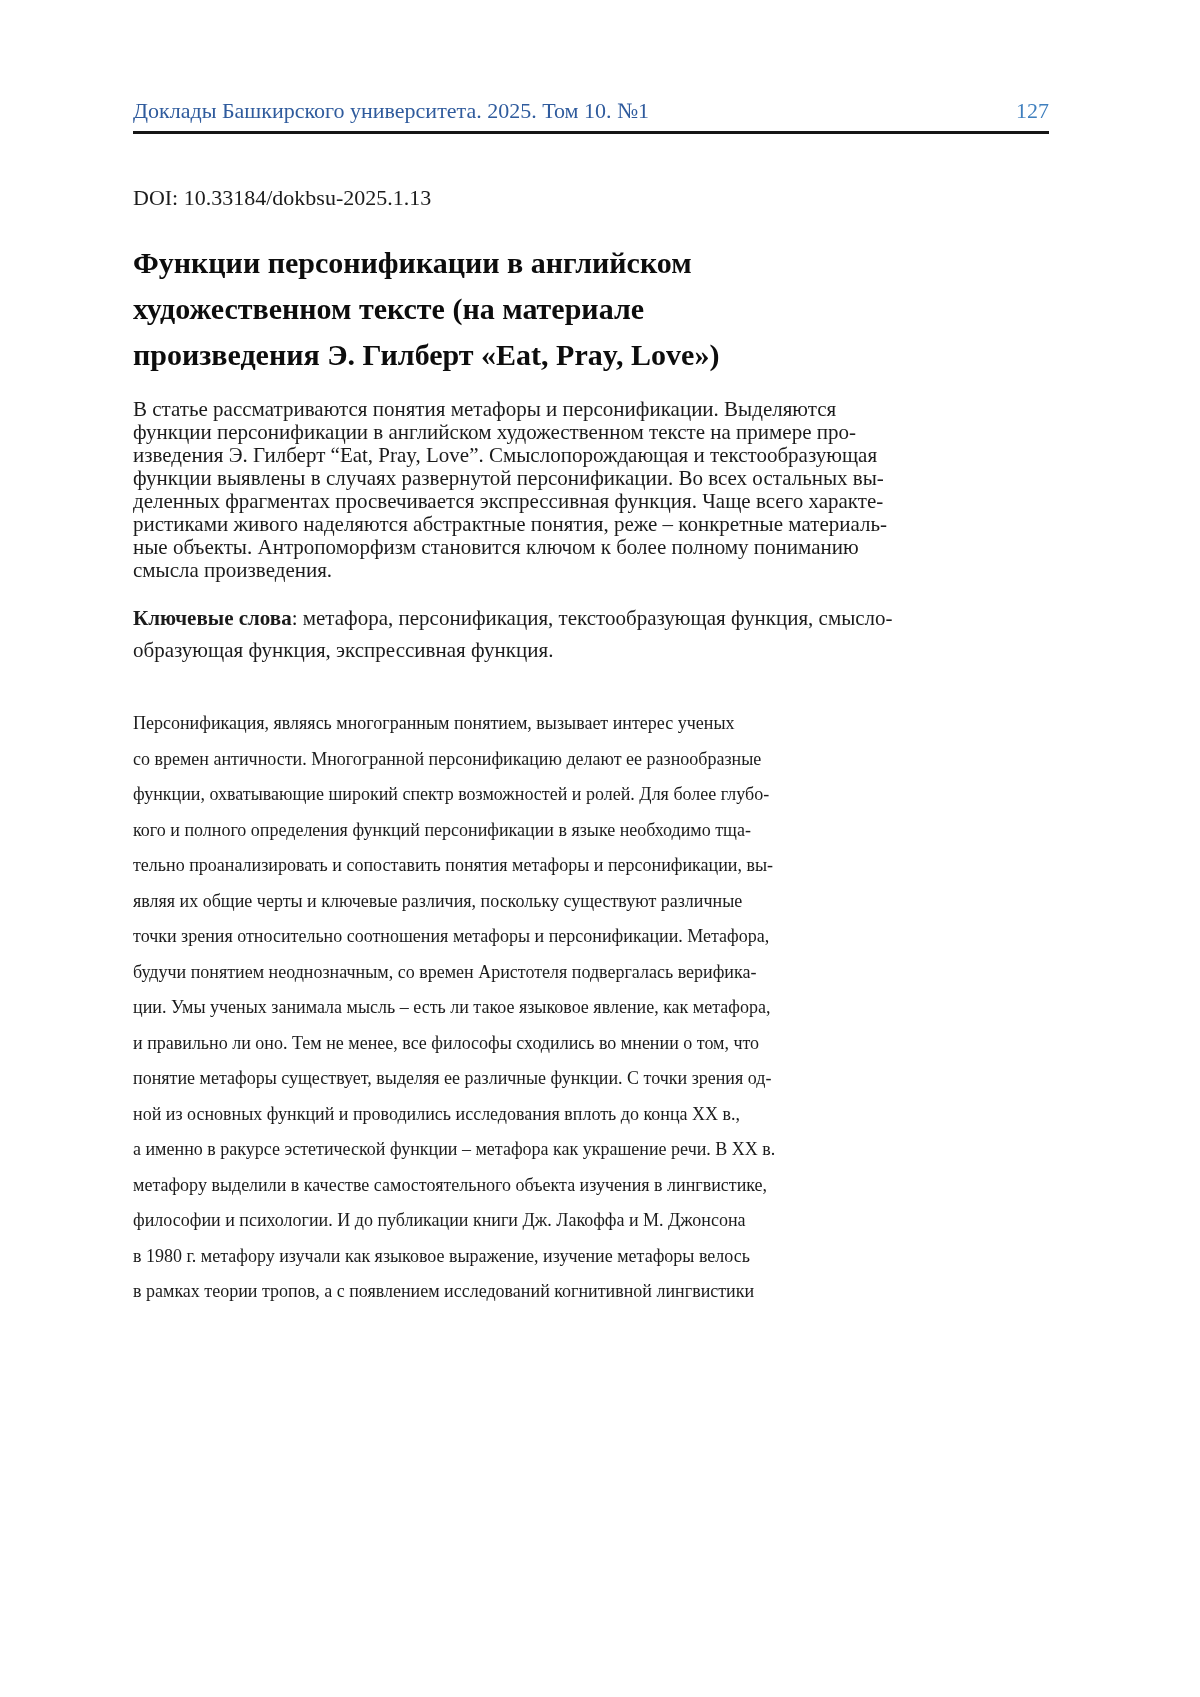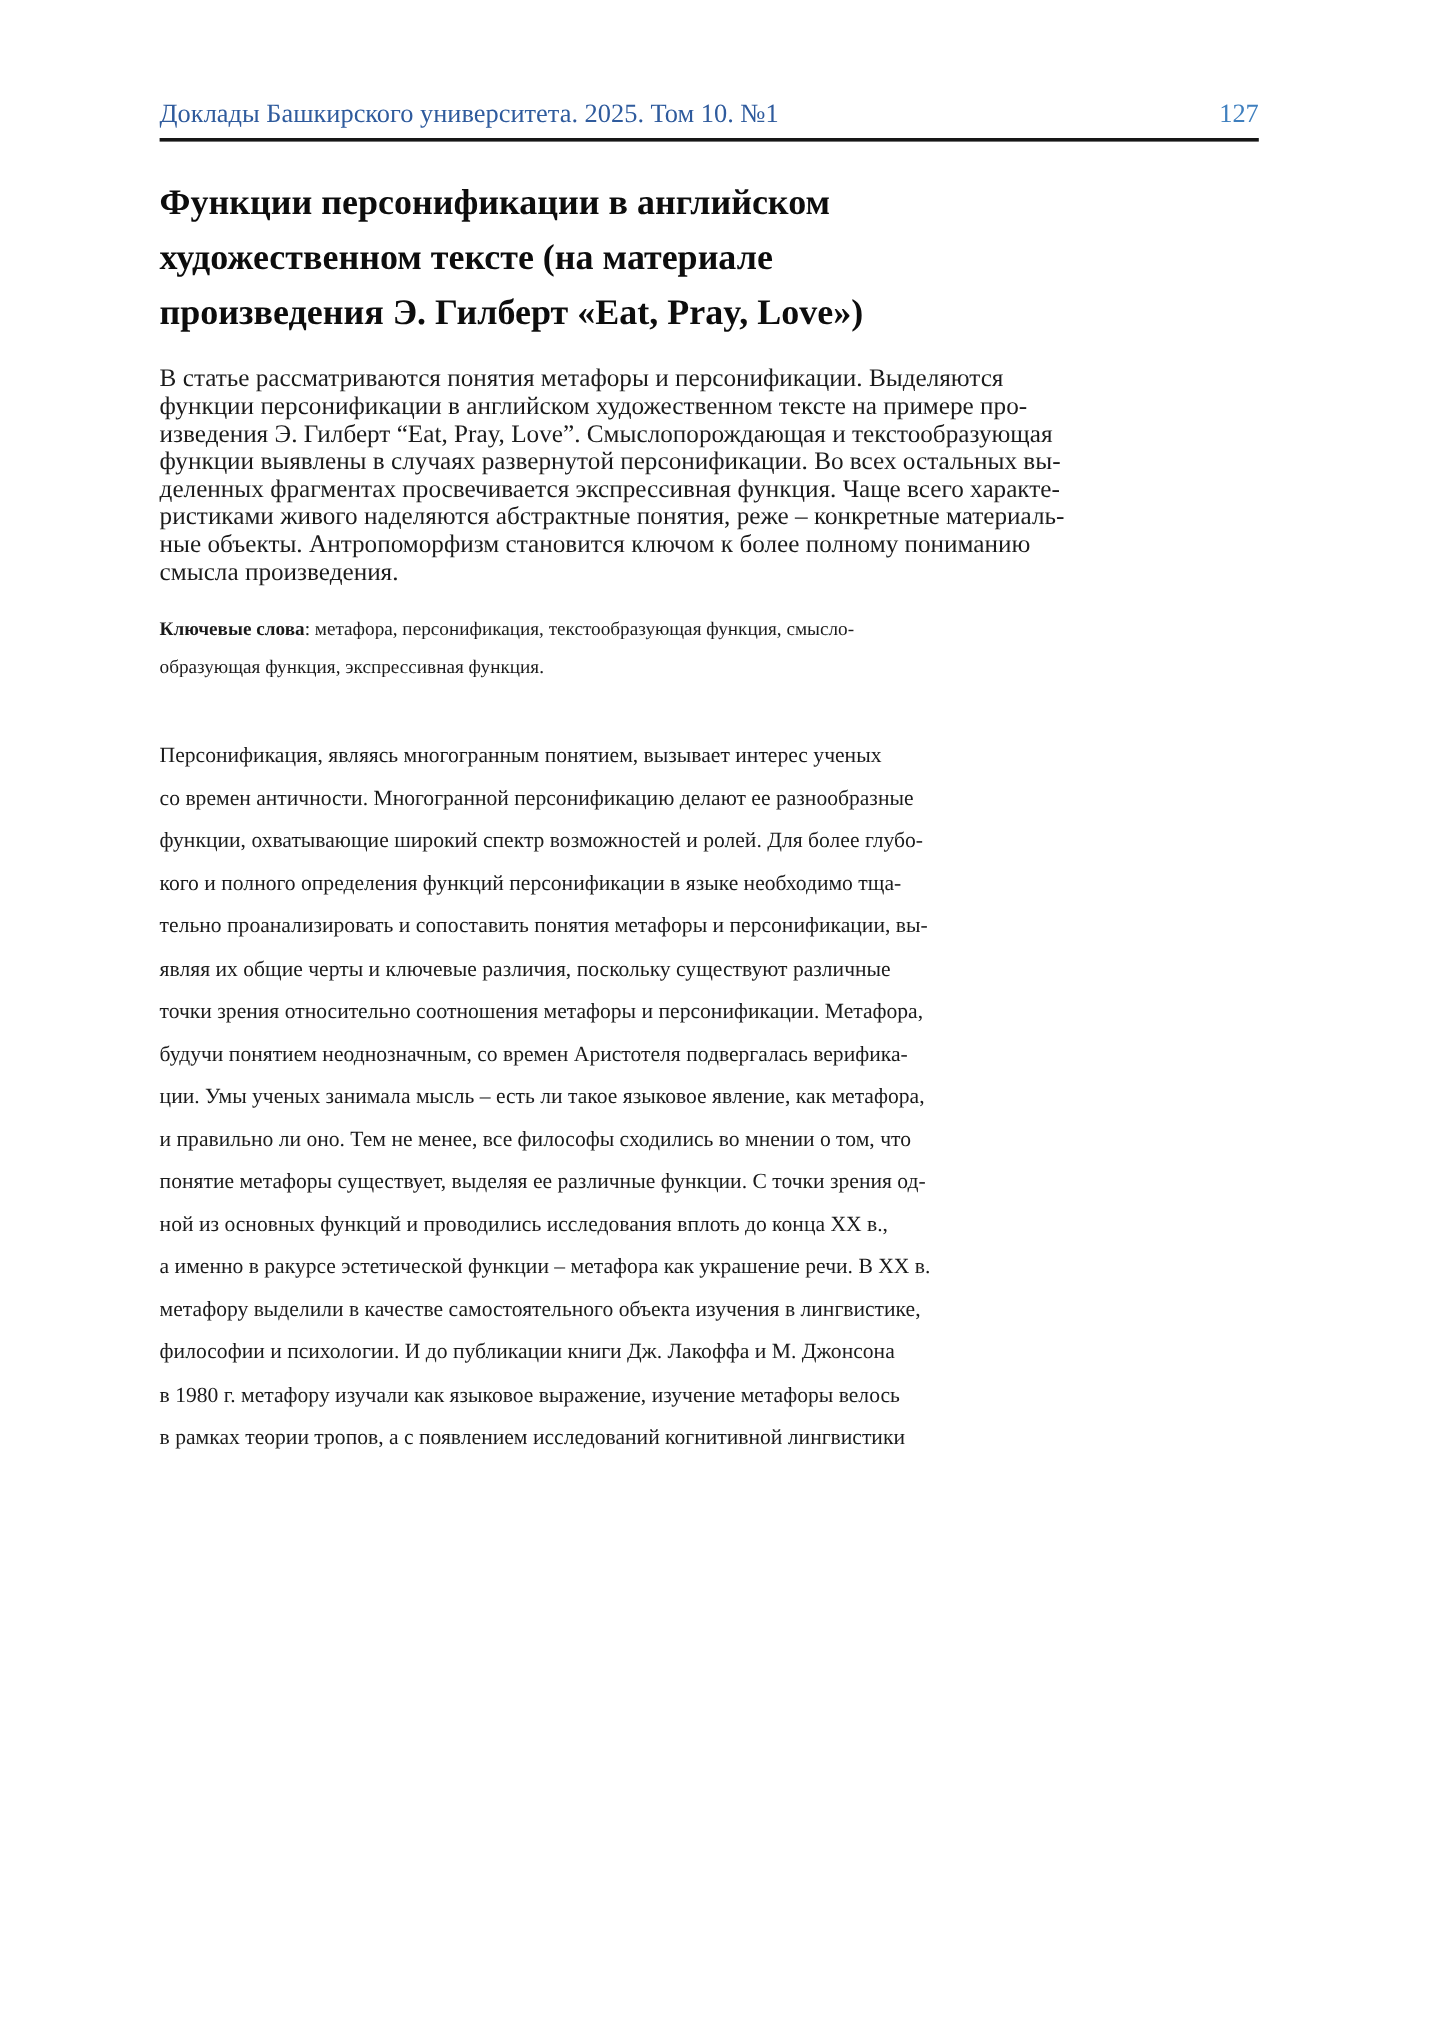--- a/index.html
+++ b/index.html
@@ -7,21 +7,21 @@
     --pagenum-blue: #3f7fbe;
     --text-color: #1b1b1b;
     --rule-color: #161616;
   }
   * { margin: 0; padding: 0; box-sizing: border-box; }
   html, body { background: #ffffff; }
   .page {
     position: relative;
     width: 1200px;
     height: 1371px;
-    margin: 0 auto;
+    margin: 16px auto;
     background: #ffffff;
     font-family: "Liberation Serif", "DejaVu Serif", serif;
     color: var(--text-color);
     overflow: hidden;
   }
   .content {
     position: absolute;
     left: 133px;
     top: 0;
     width: 916px;
@@ -78,21 +78,21 @@
     line-height: 30px;
   }
   .abstract {
     margin-top: 20px;
     font-size: 21px;
     line-height: 23px;
     white-space: pre-line;
   }
   .keywords {
     margin-top: 21px;
-    font-size: 16px;
+    font-size: 21px;
     line-height: 31.5px;
   }
   .keywords .kw-label { font-weight: bold; }
   .keywords .kw-text { white-space: pre-line; }
   .body-text {
     margin-top: 40px;
     font-size: 18px;
     line-height: 35.5px;
     white-space: pre-line;
   }
@@ -102,20 +102,21 @@
 
 <div class="page">
   <div class="content">
 
     <div class="running-head">
       <span class="journal">Доклады Башкирского университета. 2025. Том 10. №1</span>
       <span class="pagenum">127</span>
     </div>
     <div class="header-rule"></div>
 
+    <div class="doi">DOI: 10.33184/dokbsu-2025.1.13</div>
 
     <h1 class="article-title">Функции персонификации в английском
 художественном тексте (на материале
 произведения Э. Гилберт «Eat, Pray, Love»)</h1>
 
 
 
 
     <div class="abstract">В статье рассматриваются понятия метафоры и персонификации. Выделяются
 функции персонификации в английском художественном тексте на примере про-

